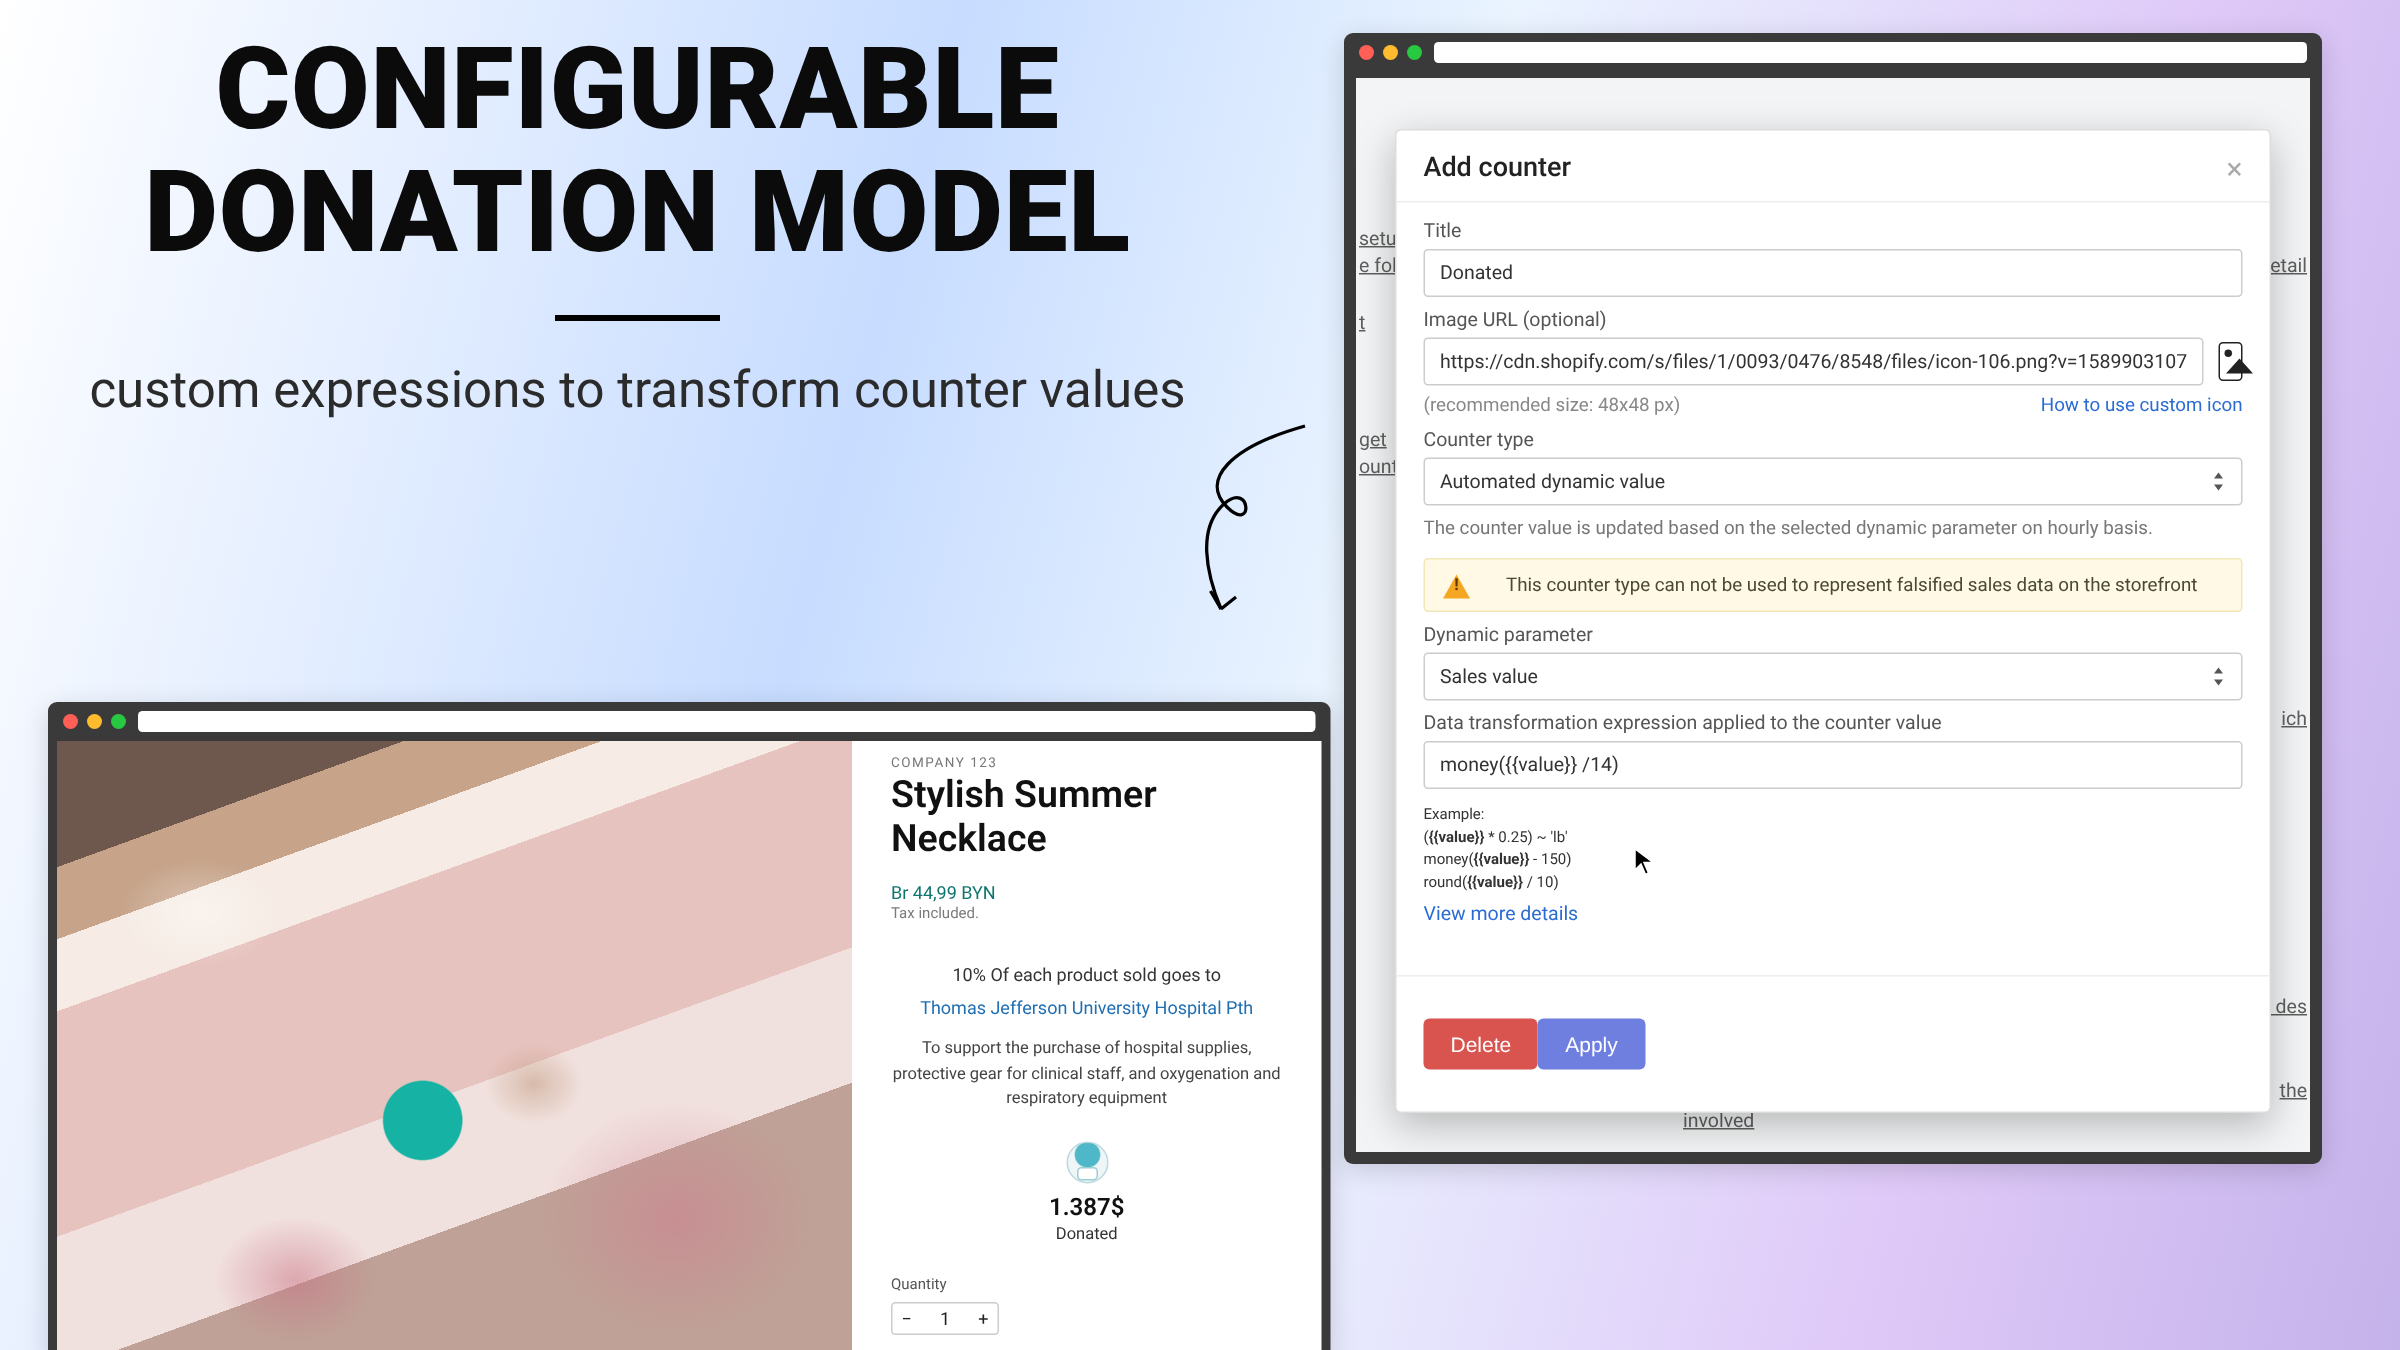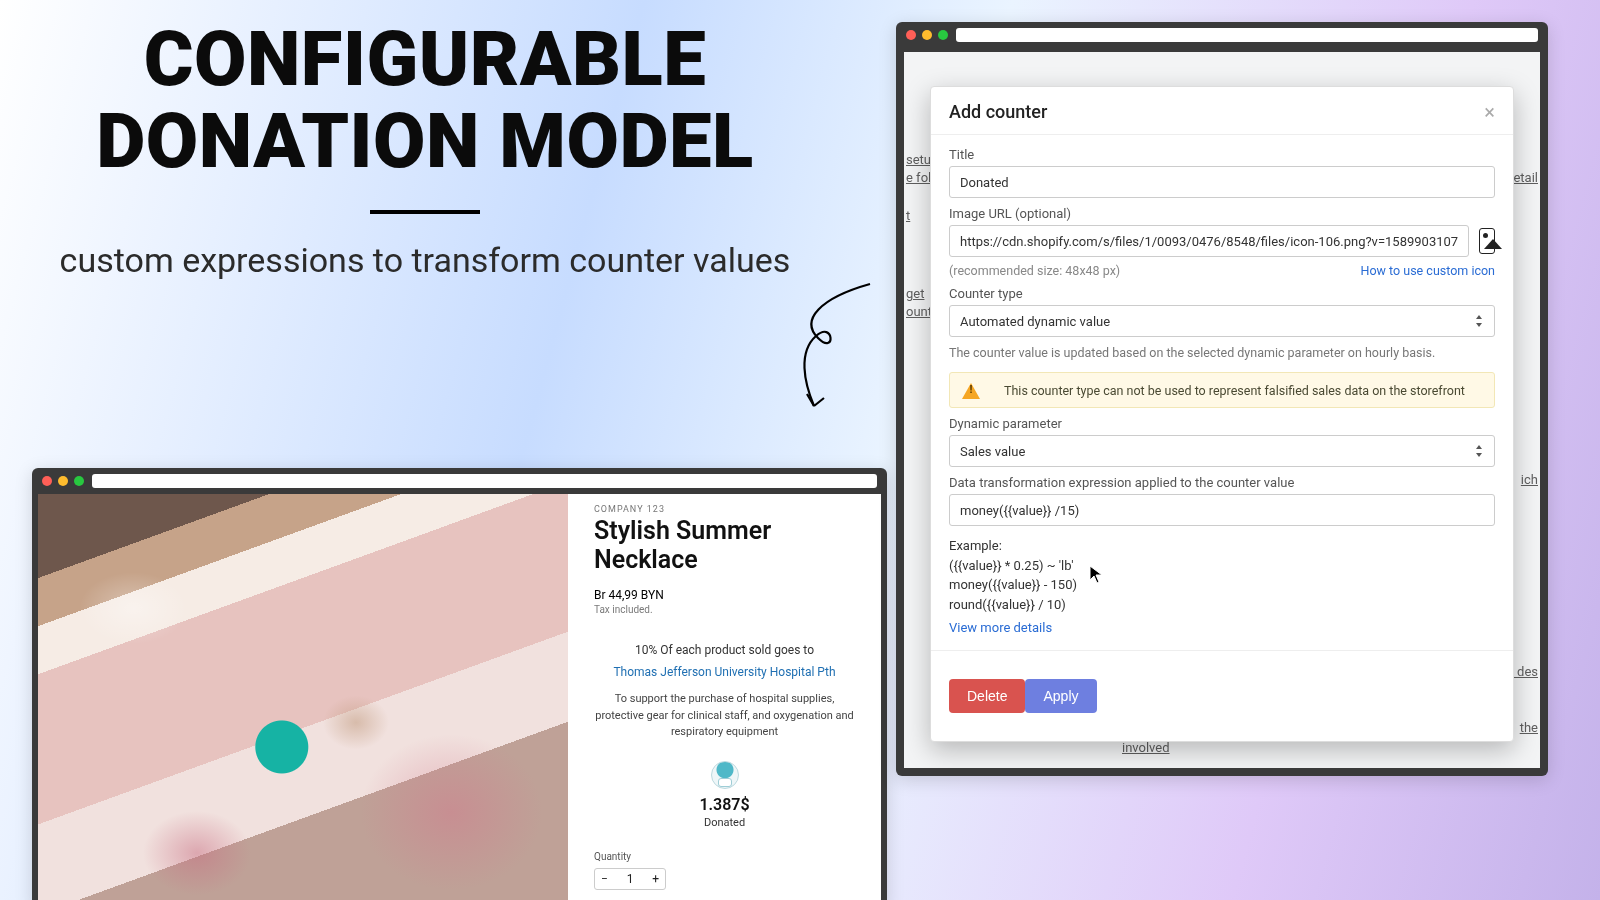--- a/index.html
+++ b/index.html
@@ -87,21 +87,21 @@
       radial-gradient(ellipse 140px 120px at 78% 78%, rgba(210,120,140,.45), transparent 65%),
       radial-gradient(ellipse 90px 70px at 30% 88%, rgba(200,110,130,.5), transparent 60%),
       radial-gradient(ellipse 55px 45px at 60% 56%, rgba(190,150,120,.5), transparent 60%);
   }
   .pd {
     flex: 1; padding: 10px 26px 0 26px;
     font-size: 11.5px; color:#222;
   }
   .pd .company { font-size: 9px; letter-spacing: 1px; color:#777; }
   .pd h2 { font-size: 25px; font-weight: 600; margin-top: 2px; color:#111; }
-  .pd .price { margin-top: 14px; font-size: 12px; color:#000000; }
+  .pd .price { margin-top: 14px; font-size: 12px; color:#0f766e; }
   .pd .tax { font-size: 10px; color:#7a7a7a; margin-top: 2px; }
   .pd .donation-block { text-align: center; margin-top: 28px; font-size: 12px; color:#333; }
   .pd .donation-link { color:#1f6fb2; margin-top: 8px; display:block; font-size:12px;}
   .pd .donation-desc { margin-top: 12px; font-size: 11px; line-height:1.5; color:#444;}
   .pd .counter { margin-top: 20px; text-align:center;}
   .pd .counter .ic {
     width: 28px; height: 28px; margin: 0 auto 6px;
     border-radius: 50%;
     background: radial-gradient(circle at 50% 30%, #4fb8c8 0 8px, transparent 9px),
                 #eef6f8;
@@ -209,22 +209,22 @@
   .alert .warn::before{
     content:""; position:absolute; left:0; bottom:0;
     width:0;height:0;
     border-left:9px solid transparent; border-right:9px solid transparent;
     border-bottom:16px solid #f5a623;
   }
   .alert .warn::after{
     content:"!"; position:absolute; left:0; width:18px; text-align:center;
     top:2px; font-size:11px; font-weight:700; color:#5b3a00;
   }
-  .example { margin-top:10px; font-size:13px; color:#333; line-height:1.5;}
-  .example b{ font-weight:400;}
+  .example { margin-top:10px; font-size:10px; color:#333; line-height:1.5;}
+  .example b{ font-weight:700;}
   .view-more { text-align:left; margin-top:6px; }
   .view-more a { color:#2a6cd4; font-size:13px;}
   .modal-foot {
     border-top:1px solid #eee; padding:28px 18px;
     display:flex; margin-top:14px;
   }
   .btn { height:34px; padding:0 18px; border-radius:4px; font-size:14px; display:flex; align-items:center; cursor:pointer; border:none;}
   .btn-del { background:#d9534f; color:#fff;}
   .btn-apply { background:#6e7fe0; color:#fff;}
 
@@ -352,21 +352,21 @@
         </div>
 
         <label class="fld-label">Dynamic parameter</label>
         <div class="select">
           <span>Sales value</span>
           <span class="caret"></span>
         </div>
 
         <label class="fld-label">Data transformation expression applied to the counter value</label>
         <div class="txt-input">
-          <span>money({{value}} /15)</span>
+          <span>money({{value}} /14)</span>
         </div>
 
         <div class="example">
           <div>Example:</div>
           <div>
             <span>(</span><b>{{value}}</b><span> * 0.25) ~ 'lb'</span>
           </div>
           <div>
             <span>money(</span><b>{{value}}</b><span> - 150)</span>
           </div>

